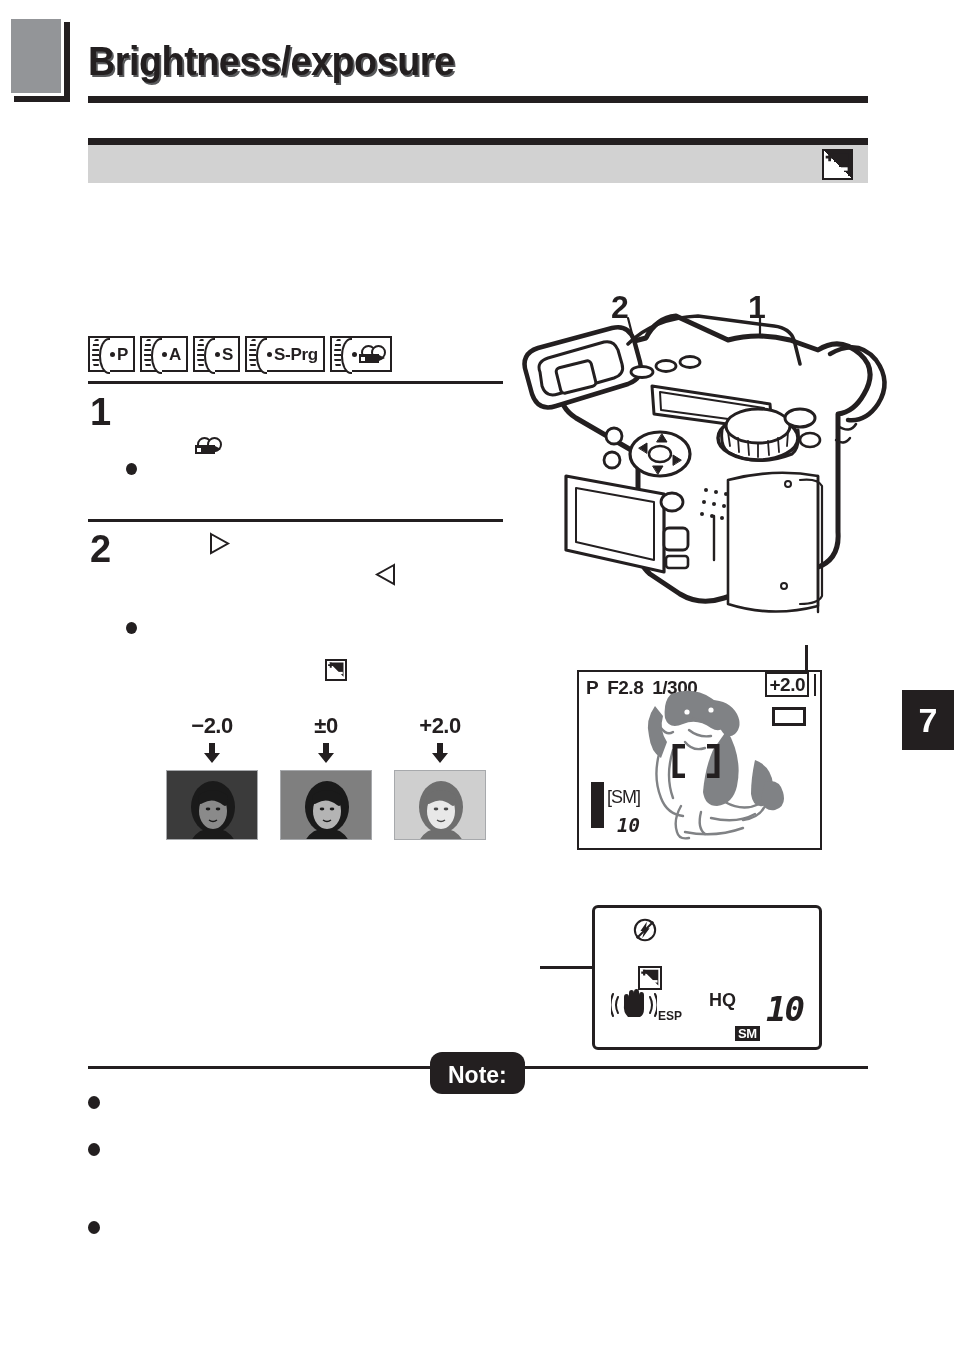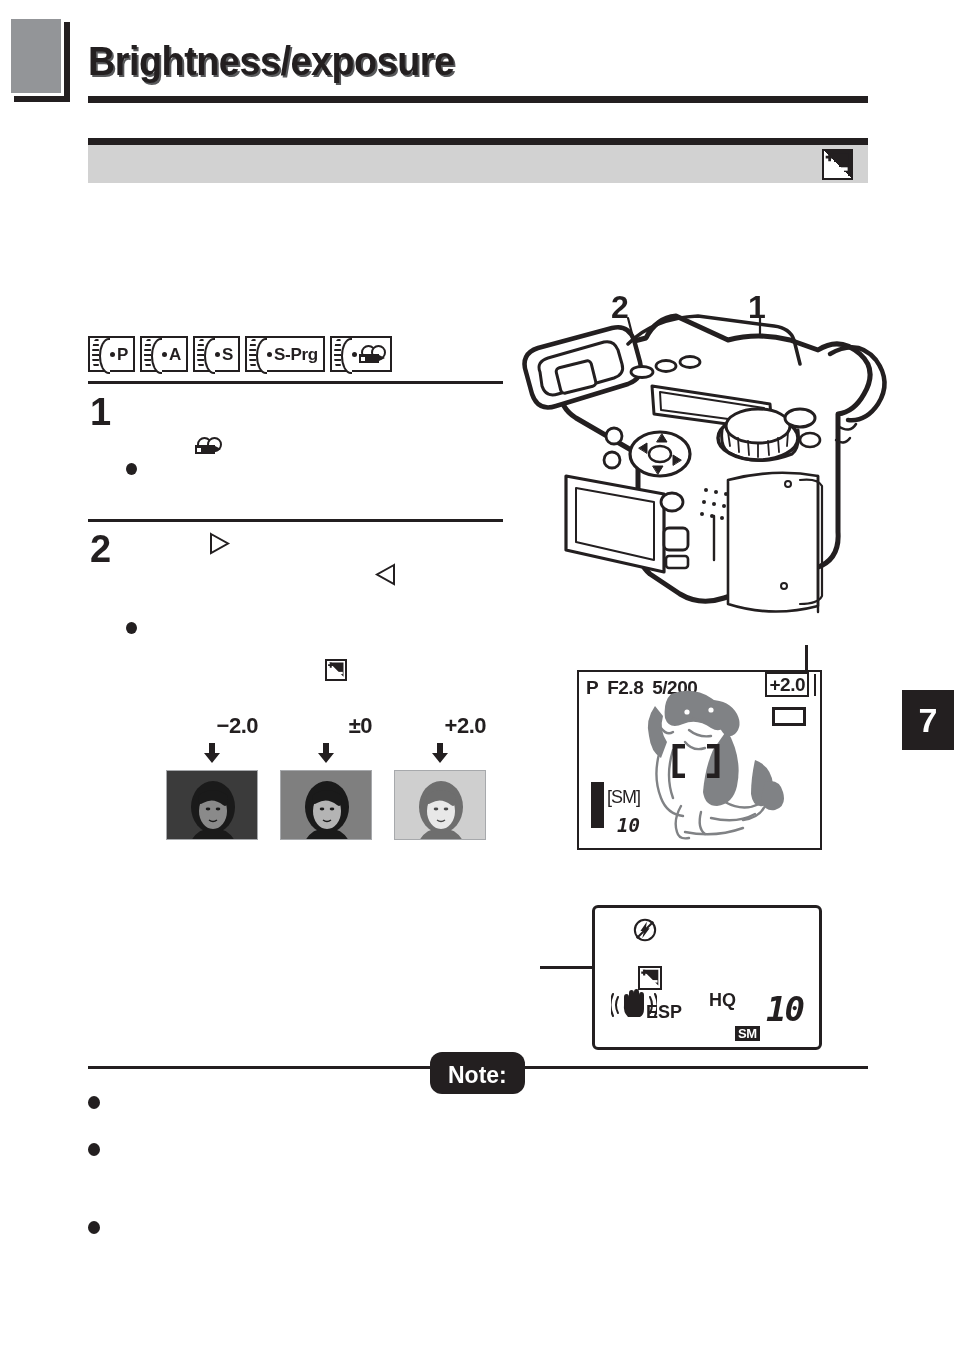--- a/index.html
+++ b/index.html
@@ -74,21 +74,21 @@
   #step1-bullet{left:126px;top:463px;}
   #step2-bullet{left:126px;top:622px;}
   #step2-tri-right{left:207px;top:531px;}
   #step2-tri-left{left:372px;top:562px;}
   
 
   #step2-exp-icon{left:290px;top:650px;width:22px;height:22px;}
 
   
   #exposure-strip{left:166px;top:713px;width:320px;}
-  .exp-col{position:absolute;top:0;width:92px;text-align:right;}
+  .exp-col{position:absolute;top:0;width:92px;text-align:center;}
   .exp-label{font-size:22px;font-weight:bold;letter-spacing:-0.5px;}
   .exp-img{width:92px;height:70px;margin-top:6px;position:relative;overflow:hidden;border:1px solid #a7a9ac;box-sizing:border-box;}
 
   
   #camera-art{left:500px;top:280px;width:440px;height:350px;}
   #callout-2{left:611px;top:289px;font-size:32px;font-weight:bold;}
   #callout-1{left:748px;top:289px;font-size:32px;font-weight:bold;}
 
   #lcd-monitor{left:577px;top:670px;width:245px;height:180px;border:2.5px solid #231f20;background:#fff;box-sizing:border-box;overflow:hidden;}
   #lcd-callout-line{left:805px;top:645px;width:2.5px;height:26px;background:#231f20;}
@@ -99,21 +99,21 @@
   #lcd-card{position:absolute;right:14px;top:35px;width:28px;height:13px;border:3px solid #231f20;background:#fff;}
   #lcd-batt{position:absolute;left:12px;bottom:20px;width:13px;height:46px;background:#231f20;}
   #lcd-sm{position:absolute;left:28px;bottom:40px;font-size:18px;font-weight:normal;letter-spacing:-1px;margin-top:28px;}
   #lcd-count{position:absolute;left:38px;bottom:12px;font-size:19px;font-weight:bold;font-style:italic;font-family:"DejaVu Sans Mono",monospace;}
 
   #control-panel{left:592px;top:905px;width:230px;height:145px;border:3px solid #231f20;border-radius:6px;background:#fff;box-sizing:border-box;}
   #cp-callout-line{left:540px;top:966px;width:58px;height:2.5px;background:#231f20;}
   #cp-flashoff{position:absolute;left:38px;top:10px;width:24px;height:24px;}
   #cp-exp-icon{position:absolute;left:43px;top:58px;width:24px;height:24px;}
   #cp-shake{position:absolute;left:16px;bottom:26px;}
-  #cp-esp{position:absolute;left:51px;bottom:24px;font-size:18px;font-weight:bold;}
+  #cp-esp{position:absolute;left:63px;bottom:24px;font-size:12px;font-weight:bold;}
   #cp-hq{position:absolute;left:114px;bottom:36px;font-size:18px;font-weight:bold;}
   #cp-sm{position:absolute;left:140px;bottom:6px;font-size:13px;font-weight:bold;color:#fff;background:#231f20;padding:0 3px;letter-spacing:-0.3px;}
   #cp-count{position:absolute;right:16px;bottom:18px;font-size:34px;font-weight:bold;font-style:italic;font-family:"DejaVu Sans Mono",monospace;letter-spacing:-2px;}
 
   
   #chapter-tab{left:902px;top:690px;width:52px;height:60px;background:#231f20;display:flex;align-items:center;justify-content:center;}
   #chapter-tab-num{color:#fff;font-size:34px;font-weight:bold;}
 
   
   #note-rule{left:88px;top:1066px;width:780px;height:2.6px;background:#231f20;}
@@ -364,21 +364,21 @@
   </g>
 </svg>
 
 
 <div class="abs" id="lcd-callout-line"></div>
 <div class="abs" id="lcd-monitor">
 
   <div id="lcd-topbar">
     <span id="lcd-mode">P</span>
     <span id="lcd-aperture" style="margin-left:9px;">F2.8</span>
-    <span id="lcd-shutter" style="margin-left:9px;">5/200</span>
+    <span id="lcd-shutter" style="margin-left:9px;">1/300</span>
   </div>
   <div id="lcd-expval-outer">
     <span id="lcd-expval">+2.0</span>
   </div>
 
   <div id="lcd-card"></div>
 
   <svg style="position:absolute;left:36px;top:18px;" width="180" height="150" viewBox="0 0 180 150">
     <g fill="#808285">
       <path d="M40 16 q-10 14 -6 30 q2 16 12 22 l6 -16 q-8 -12 -4 -26 Z"></path>

